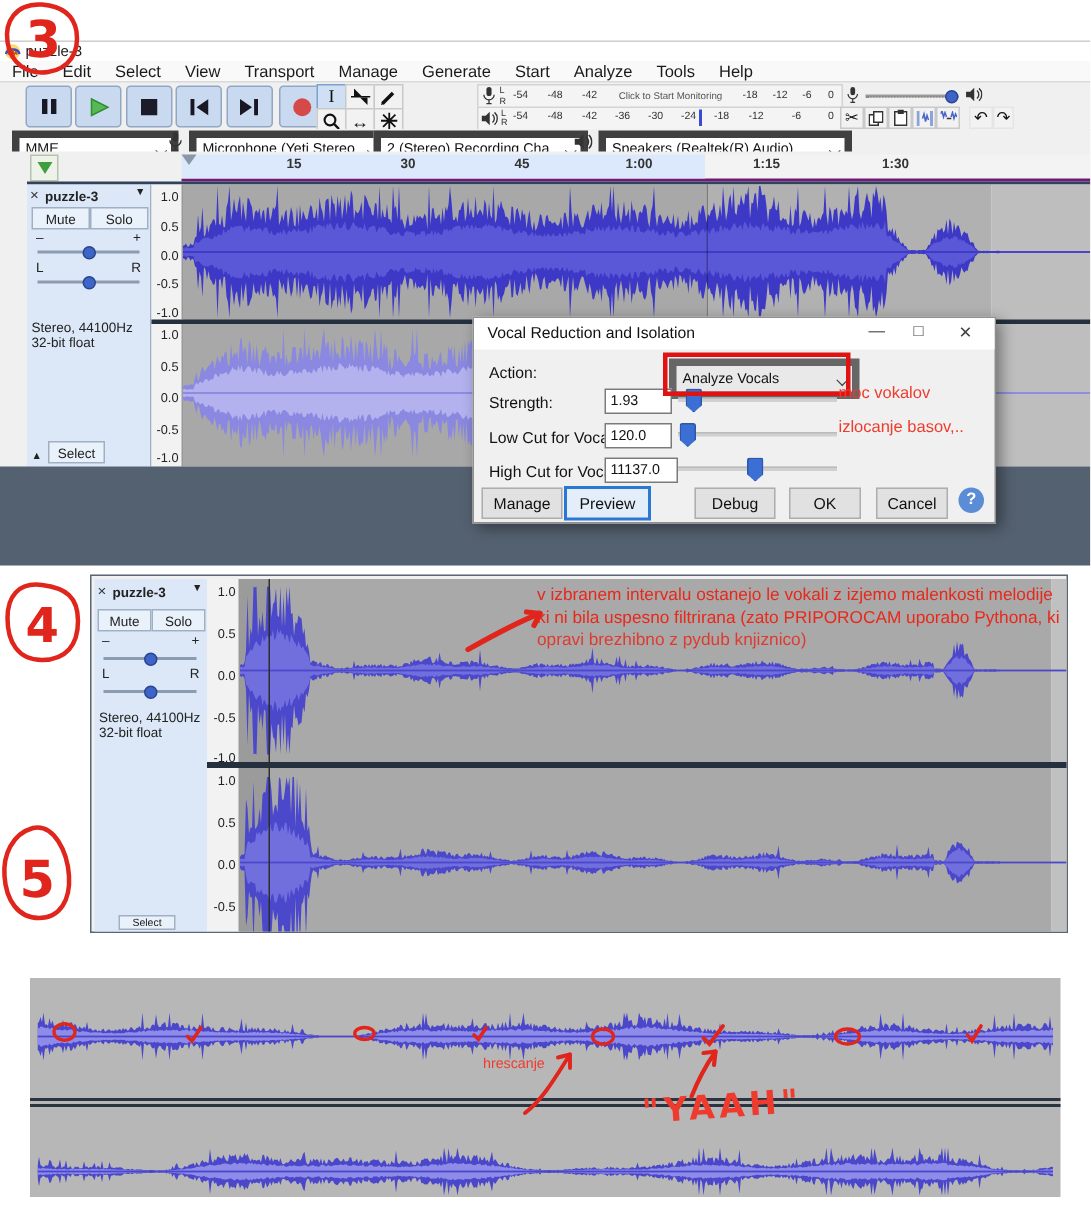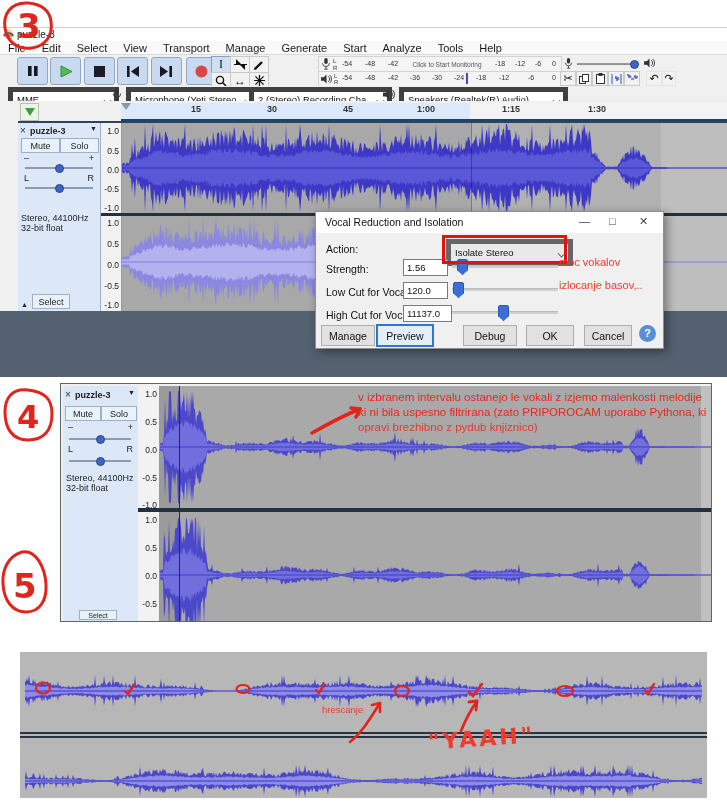--- a/index.html
+++ b/index.html
@@ -16,21 +16,21 @@
   .toolsgrid{position:absolute;left:211px;top:1px;}
   .sbtn{position:absolute;width:18px;height:15px;background:#f2f2f2;border:1px solid #c9c9c9;display:flex;align-items:center;justify-content:center;font-size:11px;color:#111;}
   .sbtn.sel{background:#cfe0f5;border-color:#7da2c9;}
   .meterlbl{position:absolute;font-size:7px;color:#333;transform:translateX(-50%);}
   .lr{position:absolute;font-size:6px;color:#333;line-height:6px;}
   .combo{position:absolute;height:15px;background:#fff;border:5px solid #404040;font-size:9.5px;color:#111;
          display:flex;align-items:center;padding-left:4px;overflow:hidden;white-space:nowrap;}
   .chev{position:absolute;right:3px;top:5px;width:6px;height:6px;border-right:1.5px solid #444;border-bottom:1.5px solid #444;transform:rotate(45deg) scale(.8);}
   
   .timeline{position:absolute;left:0;top:73px;width:727px;height:20px;background:#f0f0f0;}
-  .ruler{position:absolute;left:121px;top:2px;width:606px;height:16px;background:#f3f3f3;border-bottom:2px solid #0c4a6e;}
+  .ruler{position:absolute;left:121px;top:2px;width:606px;height:16px;background:#f3f3f3;border-bottom:2px solid #701a75;}
   .rulersel{position:absolute;left:0;top:0;width:349px;height:16px;background:#dce8fb;}
   .rtick{position:absolute;top:1px;font-size:9px;font-weight:bold;color:#333;transform:translateX(-50%);}
   
   .trackpanel{background:#dce8f7;border-right:1px solid #9fb0c0;font-size:9px;color:#222;}
   .tpbtn{position:absolute;height:13px;background:#e9f1fa;border:1px solid #9fb0c4;font-size:9px;color:#222;display:flex;align-items:center;justify-content:center;}
   .slidertrack{position:absolute;height:2px;background:#8b9bb0;}
   .sliderthumb{position:absolute;width:7px;height:7px;border-radius:50%;background:#3f64c8;border:1px solid #28458f;top:-3px;}
   .vlabel{position:absolute;right:2px;font-size:8.5px;color:#222;transform:translateY(-50%);}
   .wavebg{position:absolute;background:#adadad;}
   .chansep{position:absolute;background:#24303e;}
@@ -347,27 +347,27 @@
     <div class="slate"></div>
 
     <div class="dialog">
       <div class="dlgtitle"><span>Vocal Reduction and Isolation</span></div>
       <span class="abs" style="left:263px;top:3px;font-size:11px;color:#444">—</span>
       <span class="abs" style="left:293px;top:3px;font-size:11px;color:#444">□</span>
       <span class="abs" style="left:323px;top:3px;font-size:11px;color:#444">✕</span>
 
       <span class="dlglabel" style="left:10px;top:31px">Action:</span>
       <div class="combo" style="left:130px;top:27px;width:113px;height:17px;background:#e9e9e9;border-color:#666">
-        <span>Isolate Stereo</span>
+        <span>Analyze Vocals</span>
           <i class="chev" style="top:6px"></i>
       </div>
       <div class="redframe" style="left:126px;top:23px;width:119px;height:23px;"></div>
 
       <span class="dlglabel" style="left:10px;top:51px">Strength:</span>
-      <div class="dlginput" style="left:87px;top:47px">1.56</div>
+      <div class="dlginput" style="left:87px;top:47px">1.93</div>
       <div class="dlgslider" style="left:136px;top:47px">
           <div class="tr"></div>
           <div class="th" style="left:5px"></div>
         </div>
 
       <span class="dlglabel" style="left:10px;top:74px">Low Cut for Vocals (Hz):</span>
       <div class="dlginput" style="left:87px;top:70px">120.0</div>
       <div class="dlgslider" style="left:136px;top:70px">
           <div class="tr"></div>
           <div class="th" style="left:1px"></div>

